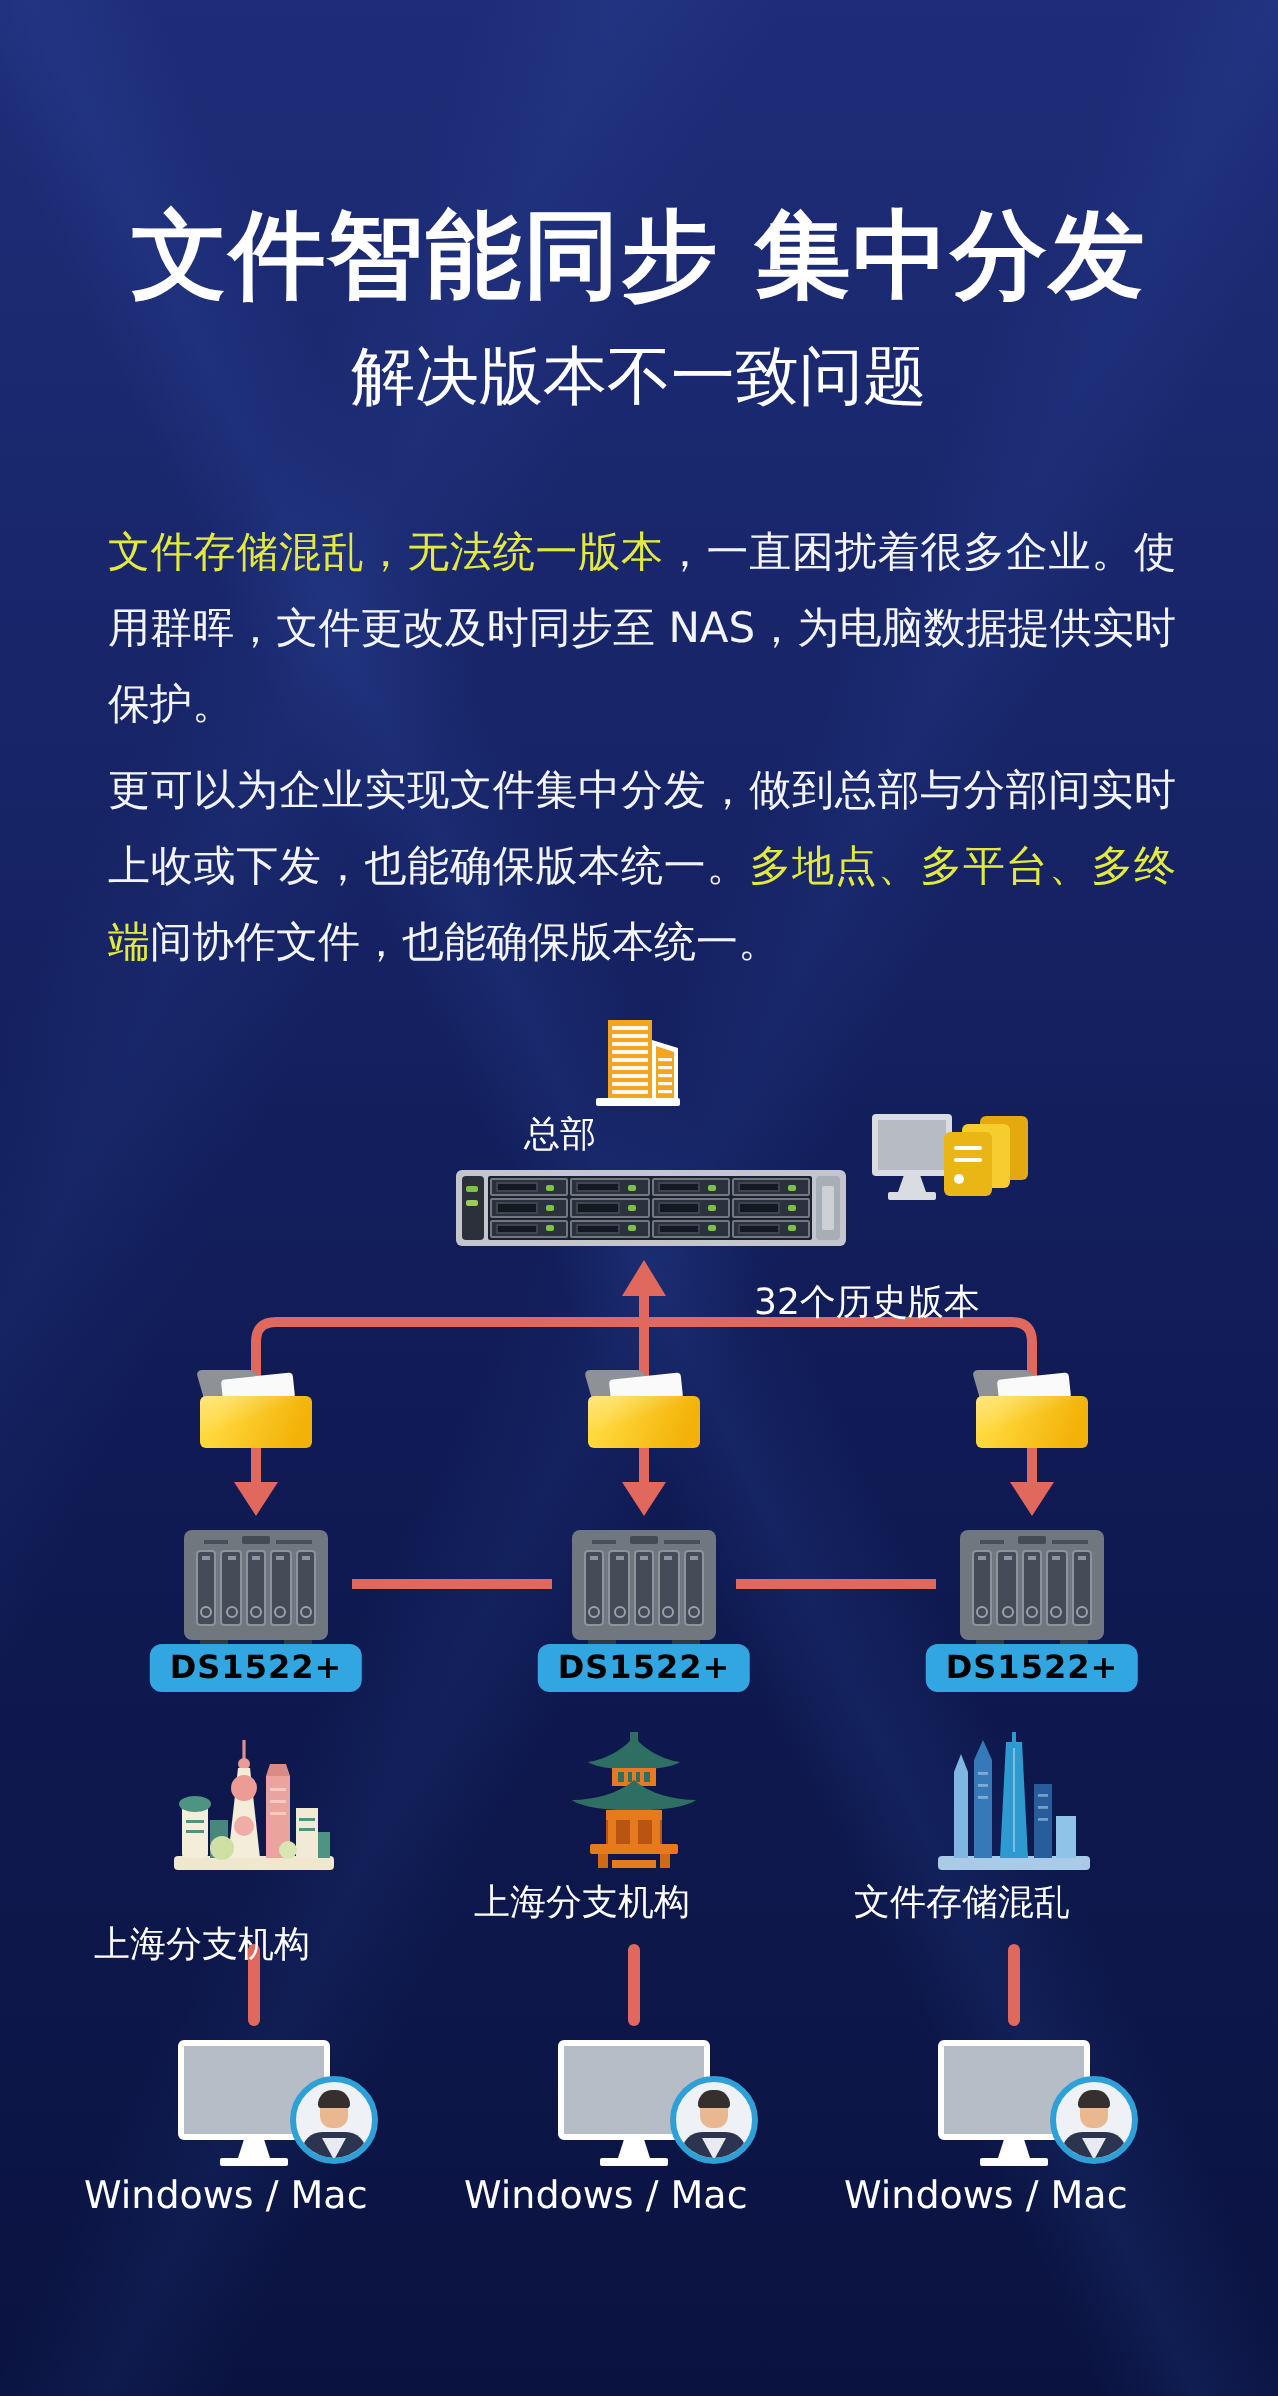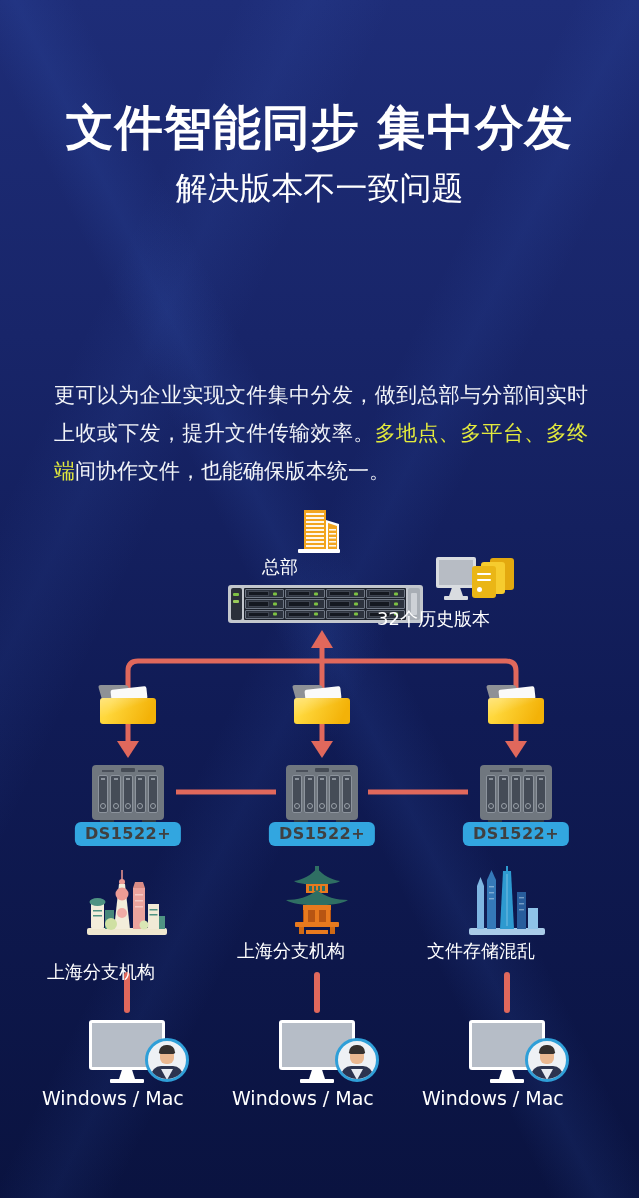--- a/index.html
+++ b/index.html
@@ -41,36 +41,36 @@
   .v-screen { position:absolute; left:0; top:1px; width:40px; height:31px; background:#b7bcc4; border:3px solid #d9dce0; border-radius:2px; }
   .v-stand { position:absolute; left:13px; top:32px; width:14px; height:8px; background:#d9dce0; clip-path:polygon(20% 0,80% 0,100% 100%,0 100%); }
   .v-base { position:absolute; left:8px; top:40px; width:24px; height:4px; background:#d9dce0; border-radius:1px; }
   .doc { position:absolute; width:24px; height:32px; border-radius:3px; }
   .d3 { left:54px; top:2px; background:#e3a90f; }
   .d2 { left:45px; top:6px; background:#f6cc2e; }
   .d1 { left:36px; top:10px; background:#eab616; }
   .d1::before { content:""; position:absolute; left:5px; top:7px; width:14px; height:2px; background:#fff; border-radius:1px; box-shadow:0 6px 0 #fff; }
   .d1::after { content:""; position:absolute; left:5px; top:21px; width:5px; height:5px; background:#fff; border-radius:50%; }
   .hq-label { left:262px; top:555px; width:120px; }
-  .versions-label { left:377px; top:607px; width:200px; }
+  .versions-label { left:377px; top:639px; width:200px; }
   
   .folder { width:56px; height:39px; top:685px; }
   .f-back { position:absolute; left:3px; top:0; width:30px; height:18px; background:#8e9196; border-radius:3px 3px 0 0; transform:skewX(16deg); transform-origin:bottom left; }
   .f-paper { position:absolute; left:11px; top:3px; width:36px; height:13px; background:#fafafa; border-radius:2px; transform:rotate(-6deg); }
   .f-front { position:absolute; left:0; bottom:0; width:56px; height:26px; background:linear-gradient(115deg,#ffd83c 20%,#f3b208 85%); border-radius:3px; }
   .f-front::after { content:""; position:absolute; inset:0; border-radius:3px; background:linear-gradient(160deg,rgba(255,255,255,.35),transparent 45%); }
   
   .nas { width:72px; height:55px; top:765px; background:#70777f; border-radius:4px; }
   .nas::before { content:""; position:absolute; top:3px; left:50%; transform:translateX(-50%); width:14px; height:4px; background:#454b55; border-radius:1px; box-shadow:-20px 1px 0 -1px #4a505a, 16px 1px 0 -1px #4a505a, 22px 1px 0 -1px #4a505a; }
   .nas::after { content:""; position:absolute; bottom:-3px; left:8px; width:14px; height:3px; background:#333942; box-shadow:42px 0 0 #333942; }
   .nas-bays { position:absolute; top:10px; left:6px; right:6px; bottom:7px; display:flex; gap:2px; }
   .bay { flex:1; background:#454c57; border:1px solid #8d949d; border-radius:2px; position:relative; }
   .bay::before { content:""; position:absolute; top:2px; left:50%; transform:translateX(-50%); width:4px; height:2px; background:#8d949d; }
   .bay::after { content:""; position:absolute; bottom:3px; left:50%; transform:translateX(-50%); width:4px; height:4px; border:1px solid #9aa1a9; border-radius:50%; }
-  .badge { top:822px; transform:translateX(-50%); background:#32a6e0; color:#404040; font-size:16px; font-weight:bold; padding:2px 10px 3px; border-radius:6px; letter-spacing:.5px; }
+  .badge { top:822px; transform:translateX(-50%); background:#32a6e0; color:#000000; font-size:16px; font-weight:bold; padding:2px 10px 3px; border-radius:6px; letter-spacing:.5px; }
   .city-label { top:939px; width:160px; }
   
   .client { width:76px; height:68px; top:1020px; }
   .c-screen { width:76px; height:50px; background:#b6bdc7; border:3px solid #fff; border-radius:3px; }
   .c-stand { width:16px; height:9px; background:#fff; margin:0 auto; clip-path:polygon(18% 0,82% 0,100% 100%,0 100%); }
   .c-base { width:34px; height:4px; background:#fff; margin:0 auto; border-radius:1px; }
   .avatar { position:absolute; left:56px; top:18px; width:44px; height:44px; border-radius:50%; background:#eef1f5; border:3px solid #2f9fd8; overflow:hidden; }
   .av-hair { position:absolute; top:4px; left:50%; transform:translateX(-50%); width:16px; height:9px; background:#35302e; border-radius:8px 8px 2px 2px; }
   .av-face { position:absolute; top:7px; left:50%; transform:translateX(-50%); width:14px; height:16px; background:#eab890; border-radius:7px 7px 6px 6px; }
   .av-body { position:absolute; bottom:-1px; left:50%; transform:translateX(-50%); width:32px; height:14px; background:#2c3450; border-radius:10px 10px 0 0; }
@@ -79,22 +79,23 @@
   .arrows-svg { left:0; top:0; pointer-events:none; }
 </style>
 </head>
 <body>
 
 <div class="poster">
 
   <div class="abs title">文件智能同步 集中分发</div>
   <div class="abs subtitle">解决版本不一致问题</div>
 
-
-  <p class="abs para p2"><span>更可以为企业实现文件集中分发，做到总部与分部间实时上收或下发，提升文件传输效率。</span><span class="hl">多地点、多平台、多终端</span><span>间协作文件，也能确保版本统一。</span></p>
+  <p class="abs para p1"><span class="hl">文件存储混乱，无法统一版本</span><span>，一直困扰着很多企业。使用群晖，文件更改及时同步至 NAS，为电脑数据提供实时保护。</span></p>
+
+  <p class="abs para p2"><span>更可以为企业实现文件集中分发，做到总部与分部间实时上收或下发，也能确保版本统一。</span><span class="hl">多地点、多平台、多终端</span><span>间协作文件，也能确保版本统一。</span></p>
 
   <svg class="abs arrows-svg" width="639" height="1198">
     <g stroke="#e0685c" stroke-width="5" fill="none">
       <path d="M128 748 V671 Q128 661 138 661 H506 Q516 661 516 671 V748"></path>
       <path d="M322 648 V748"></path>
       <path d="M176 792 H276"></path>
       <path d="M368 792 H468"></path>
     </g>
     <g stroke="#e0685c" stroke-width="6" stroke-linecap="round">
       <path d="M127 975 V1010"></path>

